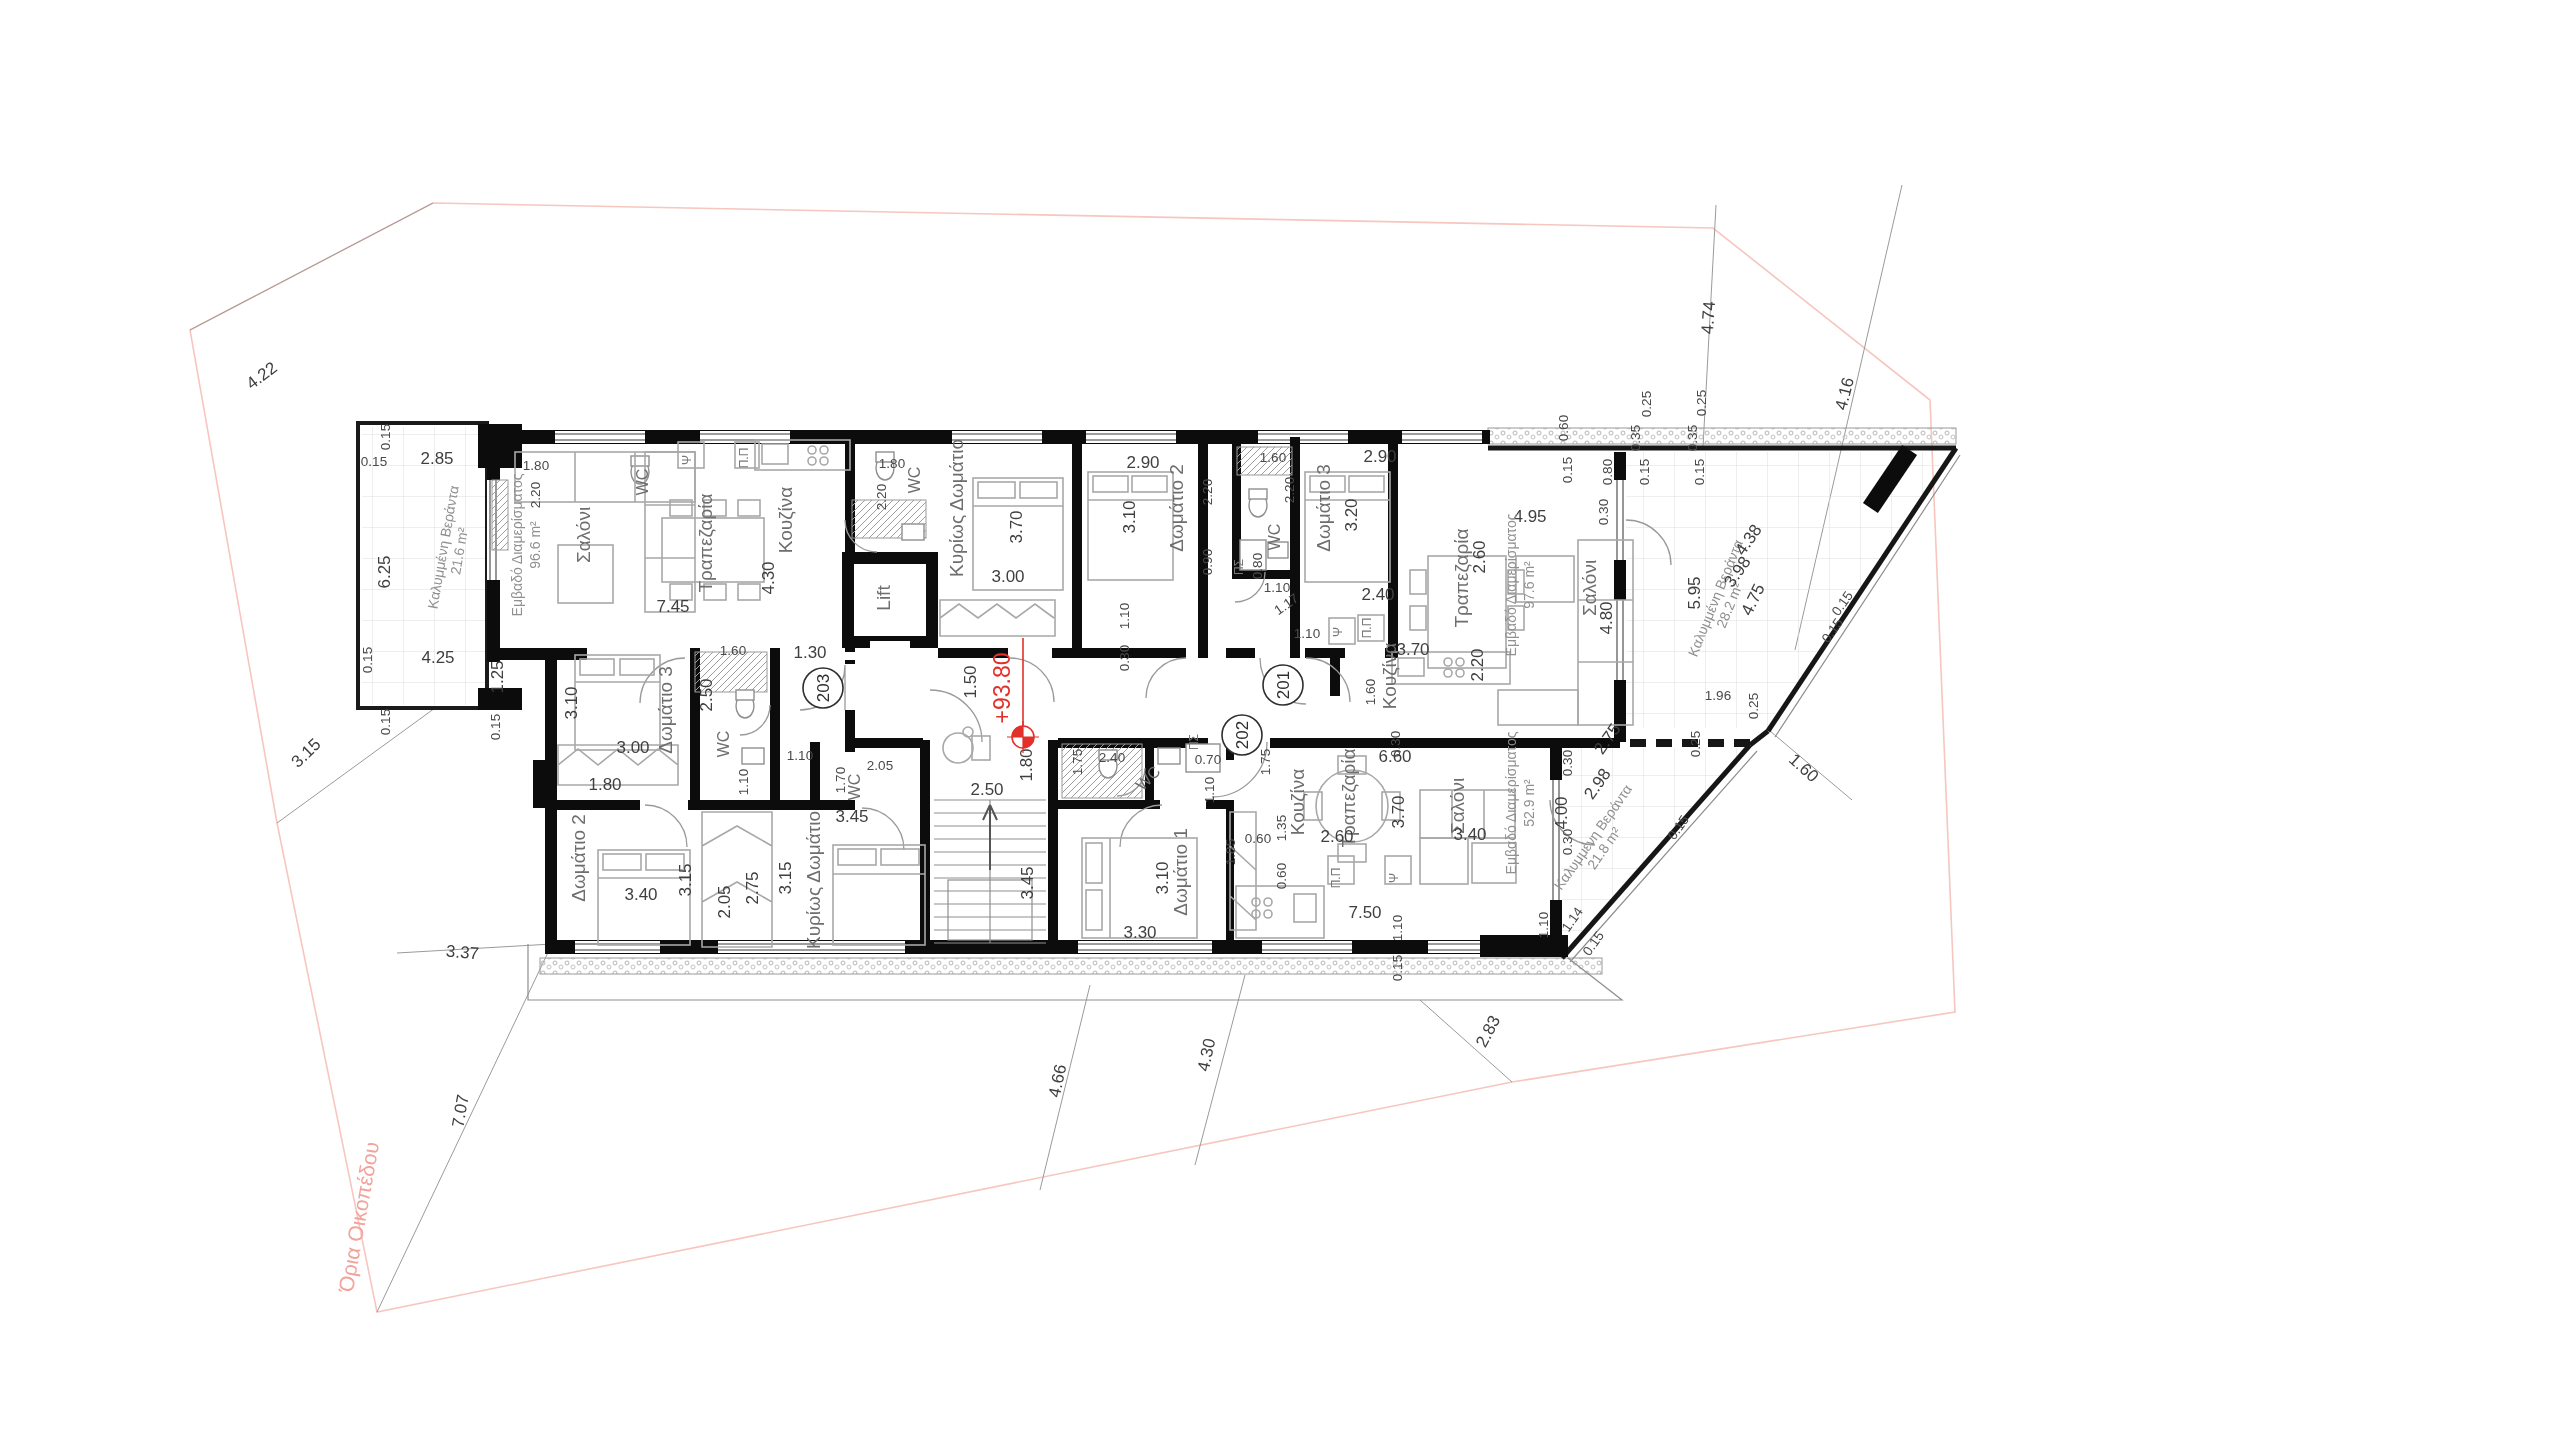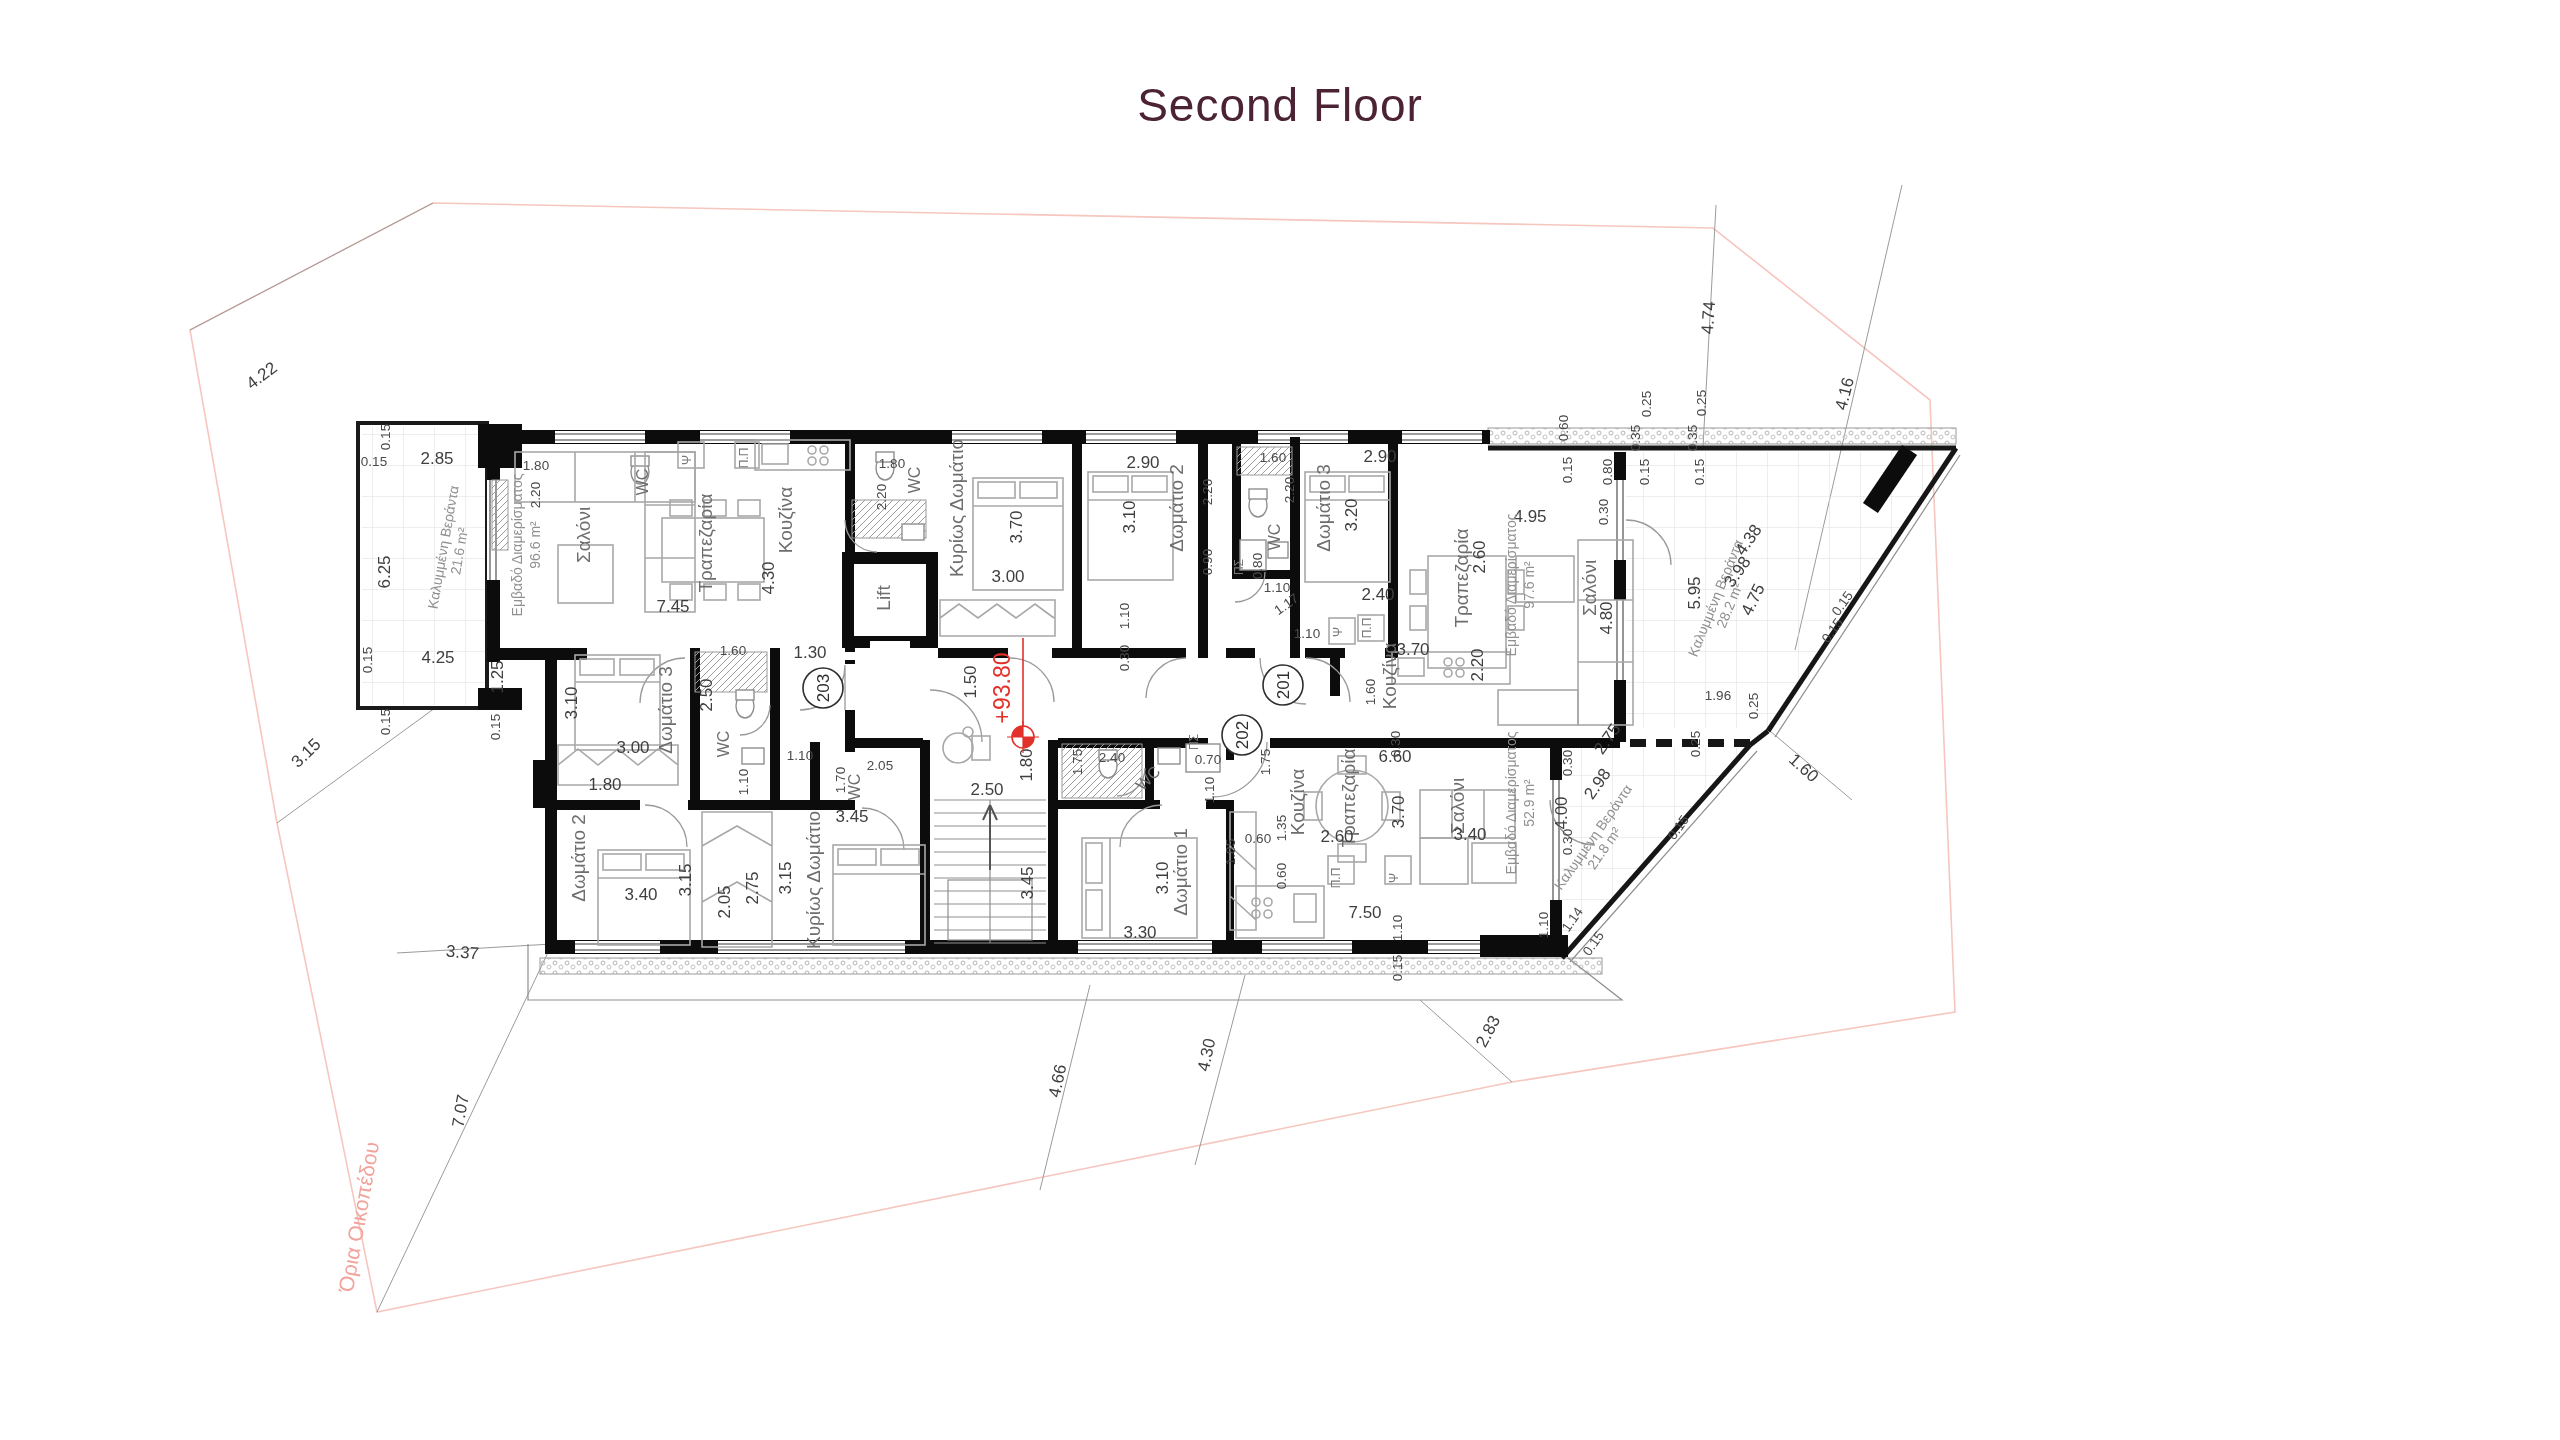--- a/index.html
+++ b/index.html
@@ -25,21 +25,20 @@
   .glaz{stroke:#7d7d7d;stroke-width:1.6;fill:none;}
   .pinkline{stroke:#f6c6bf;stroke-width:1.6;fill:none;}
   .survey{stroke:#9a9a9a;stroke-width:1;fill:none;}
   .parapet{stroke:#161616;stroke-width:5;fill:none;}
   .dashwall{stroke:#161616;stroke-width:8;stroke-dasharray:16 10;fill:none;}
 </style>
 </head>
 <body>
 
 <div class="sheet">
-  <div class="title">Second Floor</div>
 
   <svg width="2560" height="1440" viewBox="0 0 2560 1440">
     <defs>
       <pattern id="tile" width="31" height="31" patternUnits="userSpaceOnUse">
         <path d="M31,0 L0,0 0,31" stroke="#dedede" stroke-width="1" fill="none"></path>
       </pattern>
       <pattern id="hatch" width="7" height="7" patternUnits="userSpaceOnUse">
         <path d="M0,7 L7,0" stroke="#9d9d9d" stroke-width="1" fill="none"></path>
       </pattern>
       <pattern id="gravel" width="12" height="10" patternUnits="userSpaceOnUse">

